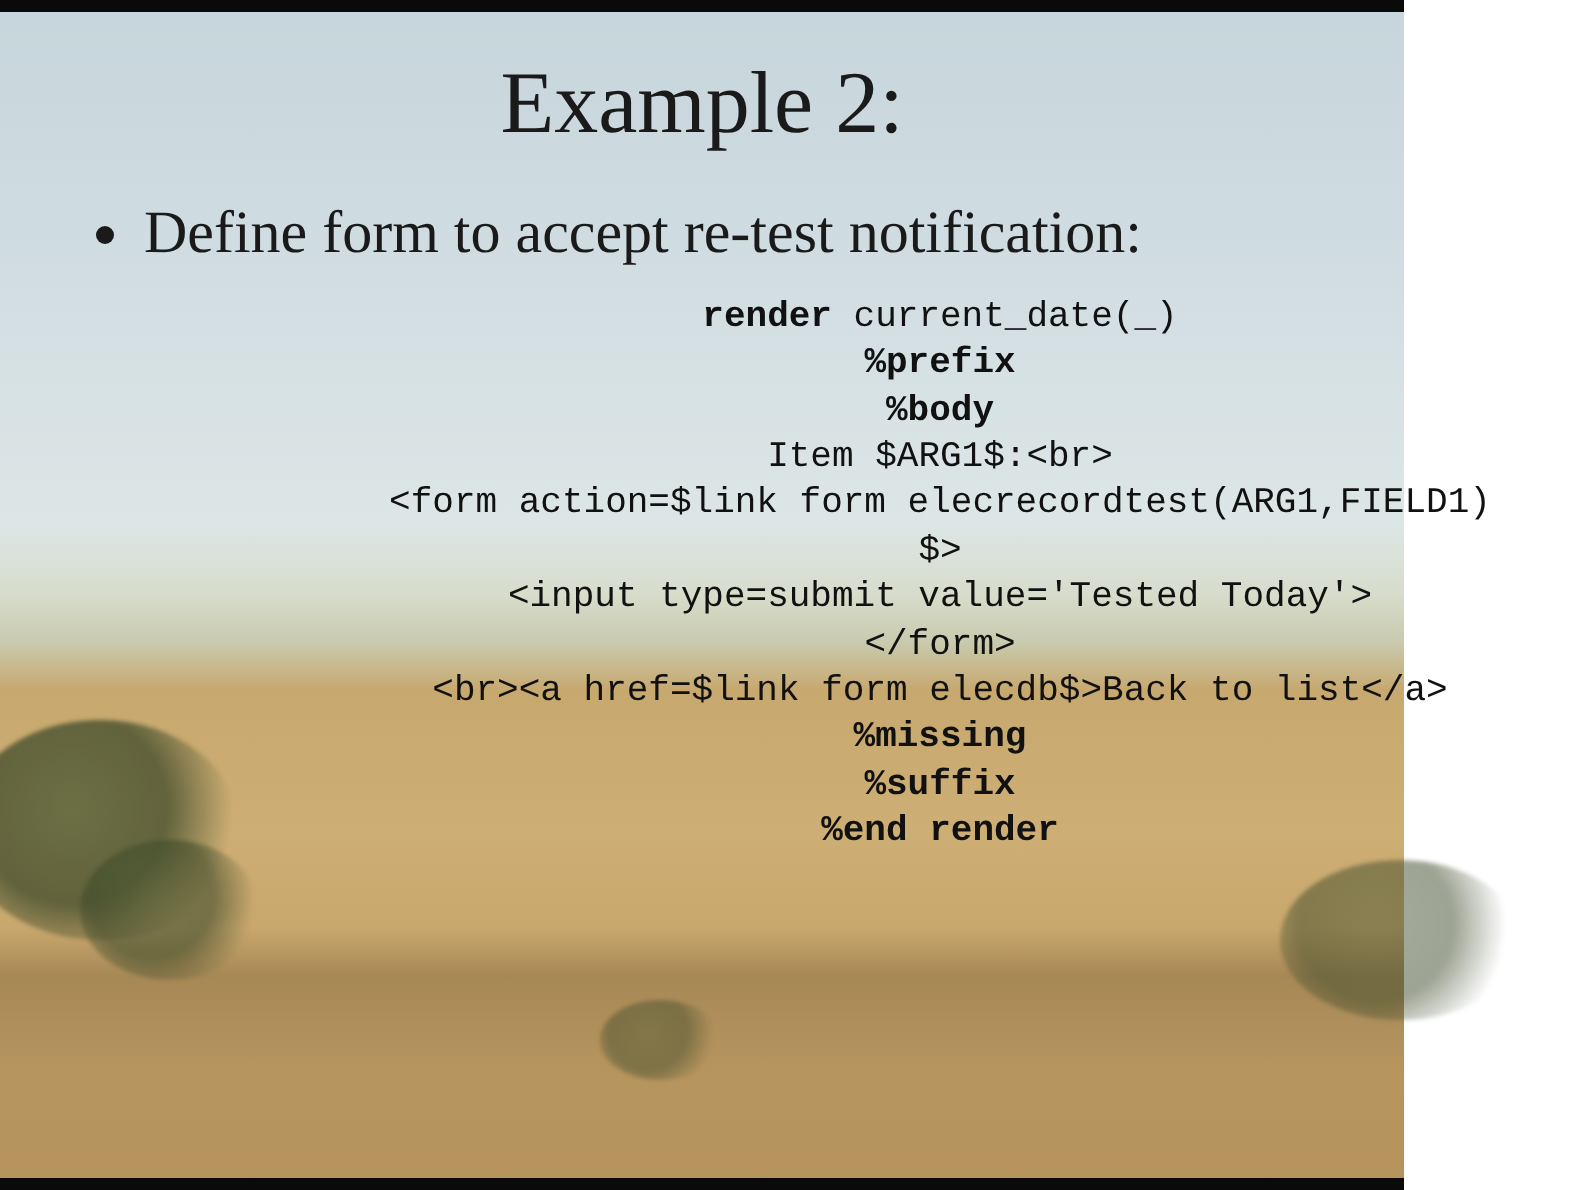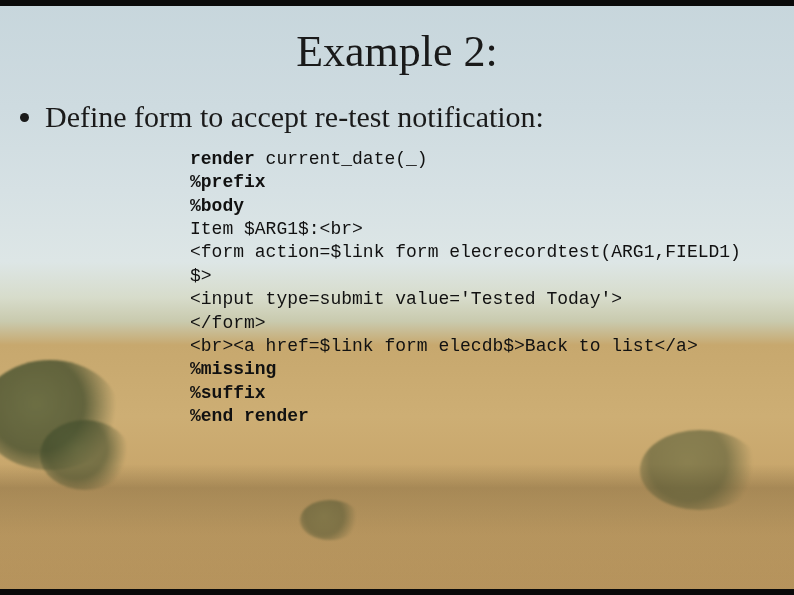--- a/index.html
+++ b/index.html
@@ -6,21 +6,21 @@
     margin: 0;
     padding: 0;
     width: 794px;
     height: 595px;
     overflow: hidden;
     font-family: "Times New Roman", Times, serif;
     color: #1a1a1a;
   }
   .slide {
     position: relative;
-    width: 794px;
+    width: 702px;
     height: 595px;
     background:
       
       linear-gradient(to bottom,
         rgba(0,0,0,0) 0%,
         rgba(0,0,0,0) 78%,
         rgba(70,55,30,0.25) 82%,
         rgba(70,55,30,0.08) 90%,
         rgba(0,0,0,0) 100%),
       
@@ -58,37 +58,38 @@
   h1.title {
     margin: 0;
     padding-top: 28px;
     text-align: center;
     font-weight: 400;
     font-size: 44px;
     line-height: 1.1;
   }
   ul.bullets {
     margin: 22px 0 0 0;
-    padding: 0 0 0 45px;
+    padding: 0 0 0 72px;
     list-style: disc;
   }
   ul.bullets > li {
     font-size: 30px;
     line-height: 1.25;
     font-weight: 400;
   }
   pre.code {
     margin: 12px 0 0 0;
     padding: 0 0 0 190px;
     font-family: "Courier New", Courier, monospace;
     font-size: 18px;
     line-height: 1.3;
     white-space: pre-wrap;
     width: 560px;
     color: #111;
+    text-align: center;
   }
   pre.code b { font-weight: 700; }
   
   .bar-top, .bar-bottom {
     position: absolute;
     left: 0; right: 0;
     height: 6px;
     background: #0a0a0a;
   }
   .bar-top { top: 0; }

